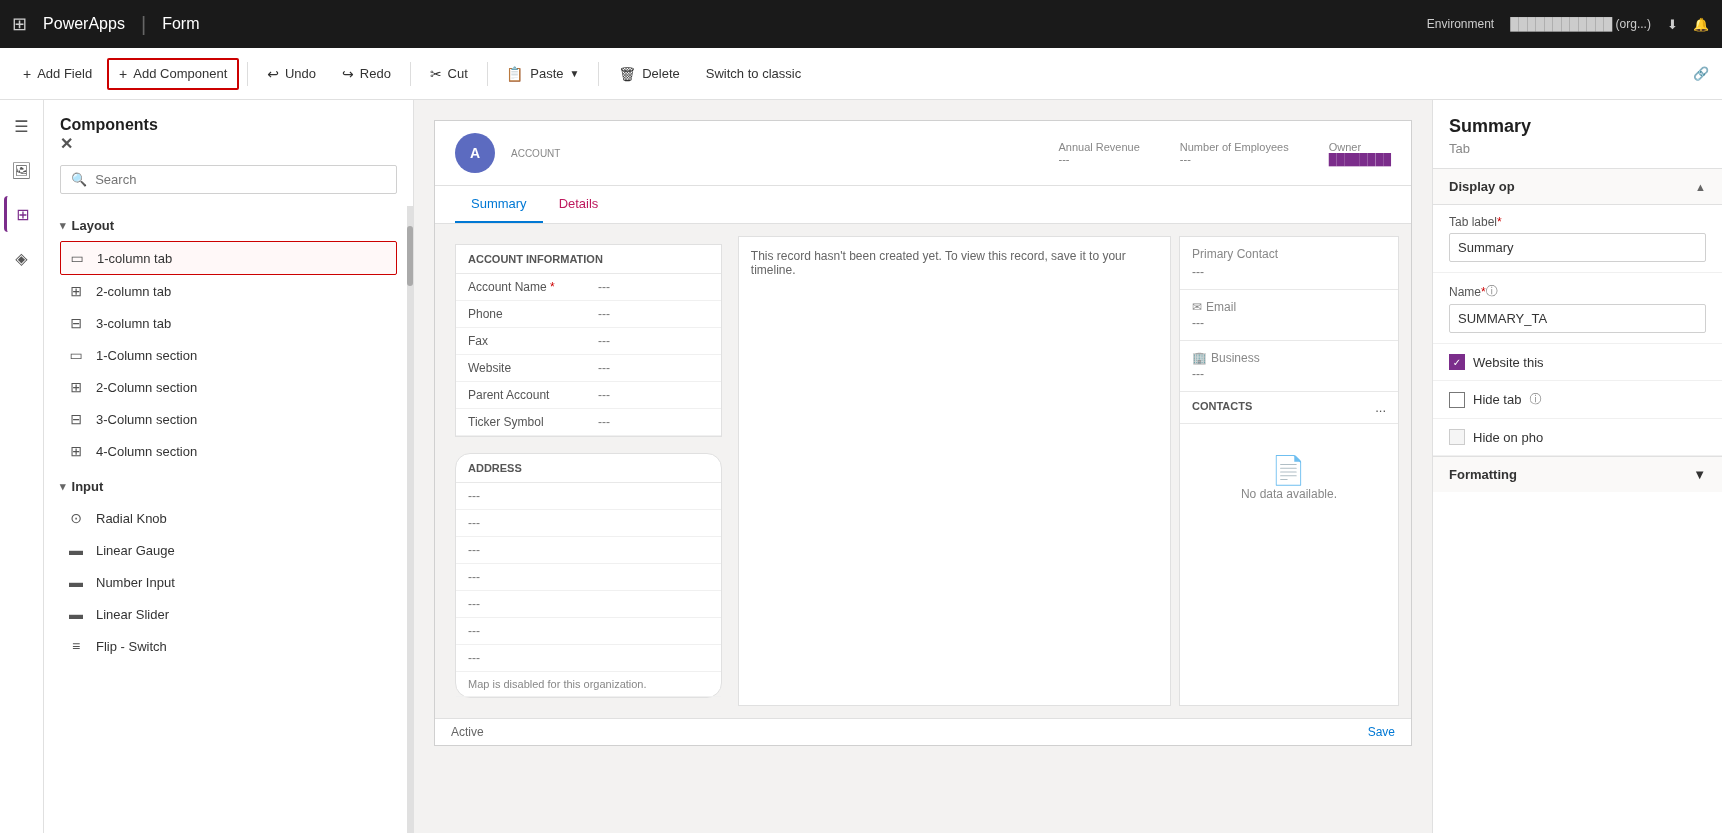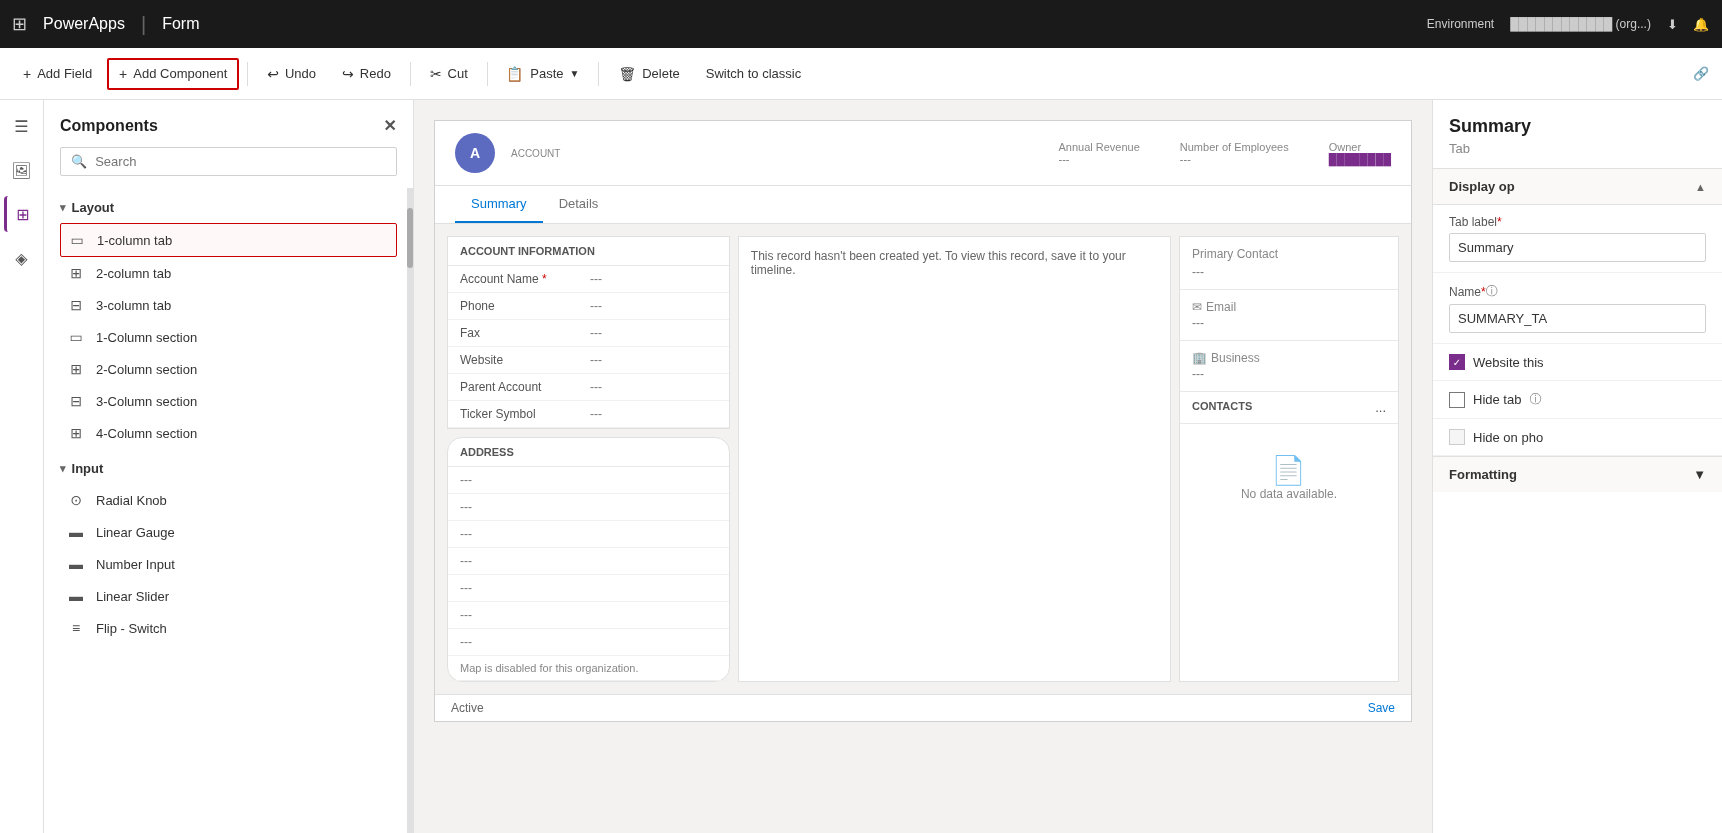--- a/index.html
+++ b/index.html
@@ -88,26 +88,27 @@
     .components-panel {
       width: 370px;
       background: #fff;
       border-right: 1px solid #e0e0e0;
       display: flex;
       flex-direction: column;
       flex-shrink: 0;
     }
     .panel-header {
       display: flex;
-      align-items: flex-end;
+      align-items: flex-start;
       justify-content: space-between;
       padding: 16px 16px 12px;
       font-size: 16px;
       font-weight: 600;
       color: #1f1f1f;
+      flex-direction: column;
     }
     .panel-close { cursor: pointer; font-size: 16px; color: #555; }
     .search-box {
       margin: 0 16px 12px;
       display: flex;
       align-items: center;
       border: 1px solid #d0d0d0;
       border-radius: 2px;
       padding: 6px 10px;
       gap: 8px;
@@ -193,36 +194,36 @@
     .header-field-value { color: #777; }
     .form-tabs {
       display: flex;
       padding: 0 20px;
       border-bottom: 1px solid #e0e0e0;
       background: #fff;
     }
     .form-tab {
       padding: 10px 16px;
       font-size: 13px;
-      color: #737373;
+      color: #be185d;
       cursor: pointer;
       border-bottom: 2px solid transparent;
     }
     .form-tab.active { border-bottom: 2px solid #0078d4; color: #0078d4; }
     .form-body {
       display: flex;
       gap: 0;
       background: #f3f2f1;
       padding: 8px;
     }
     .form-section {
       background: #fff;
       border: 1px solid #e0e0e0;
       flex: 1;
-      margin: 4px;
+      margin: 12px;
     }
     .section-title-bar {
       font-size: 11px;
       font-weight: 600;
       color: #555;
       text-transform: uppercase;
       padding: 8px 12px;
       border-bottom: 1px solid #e8e8e8;
     }
     .field-row {

